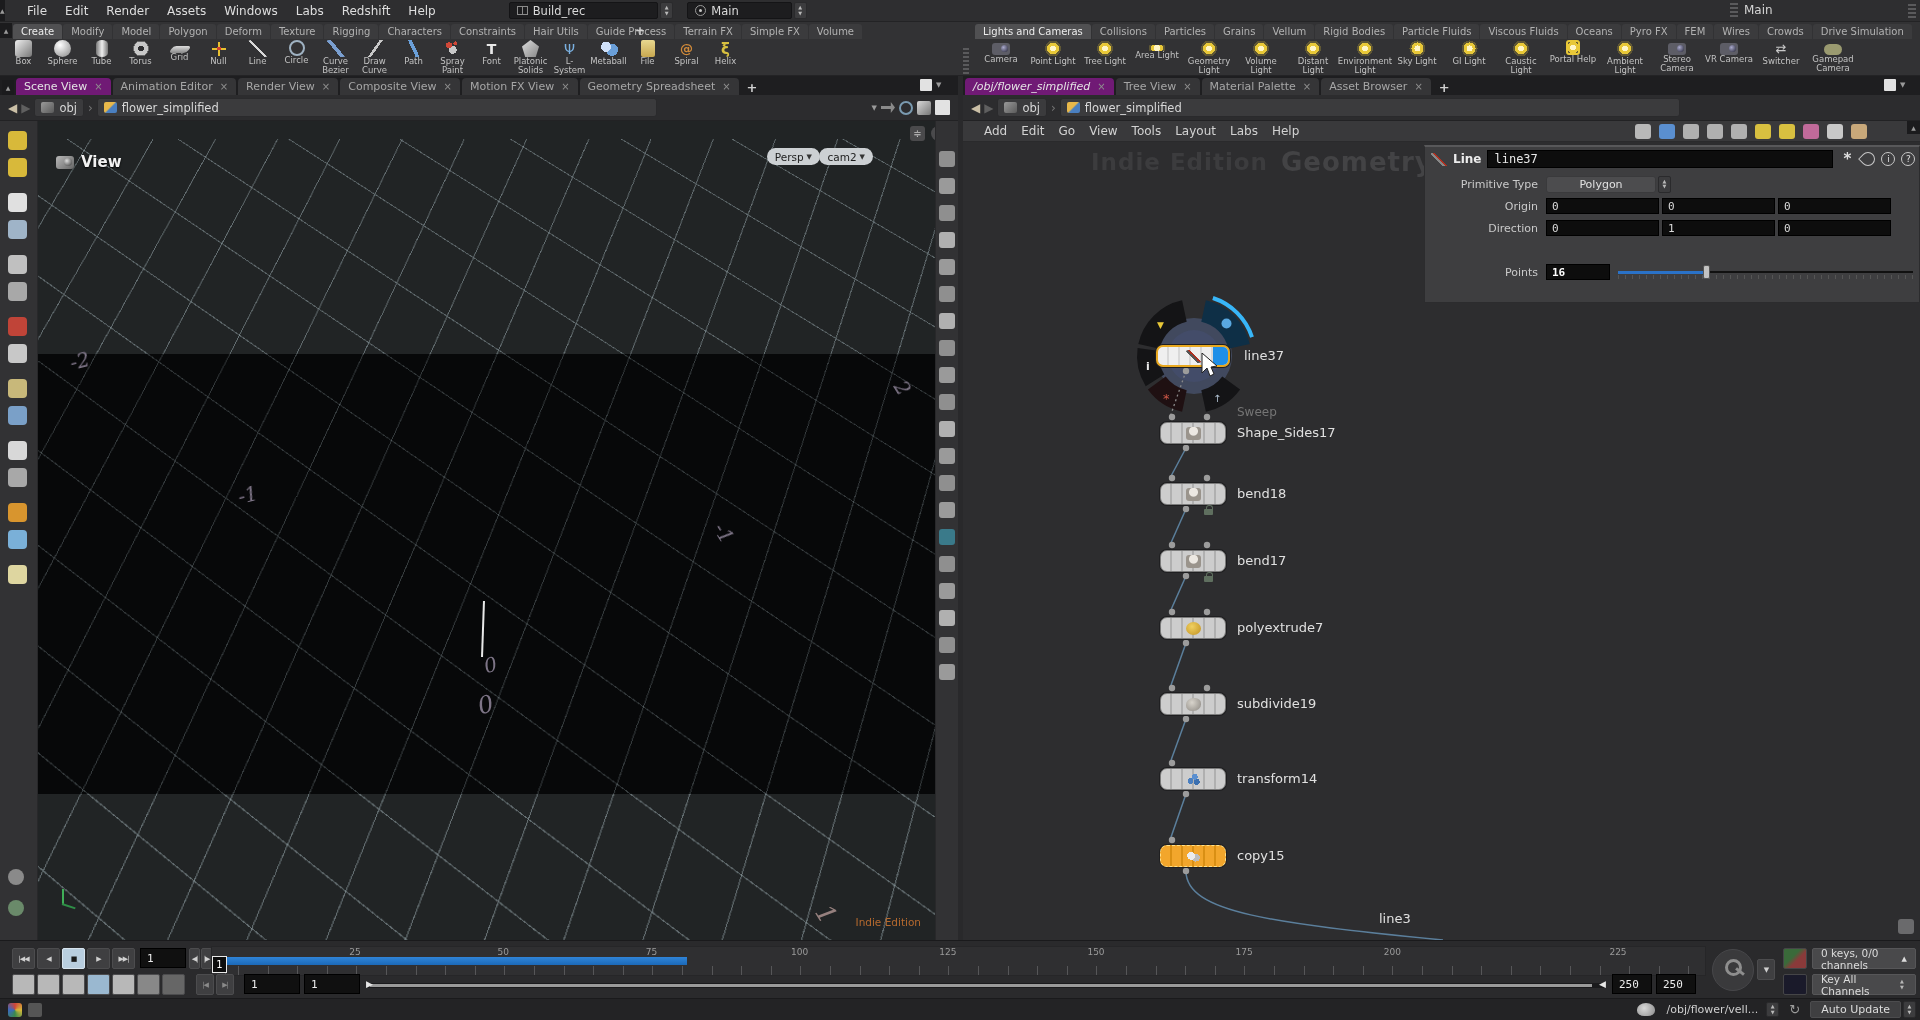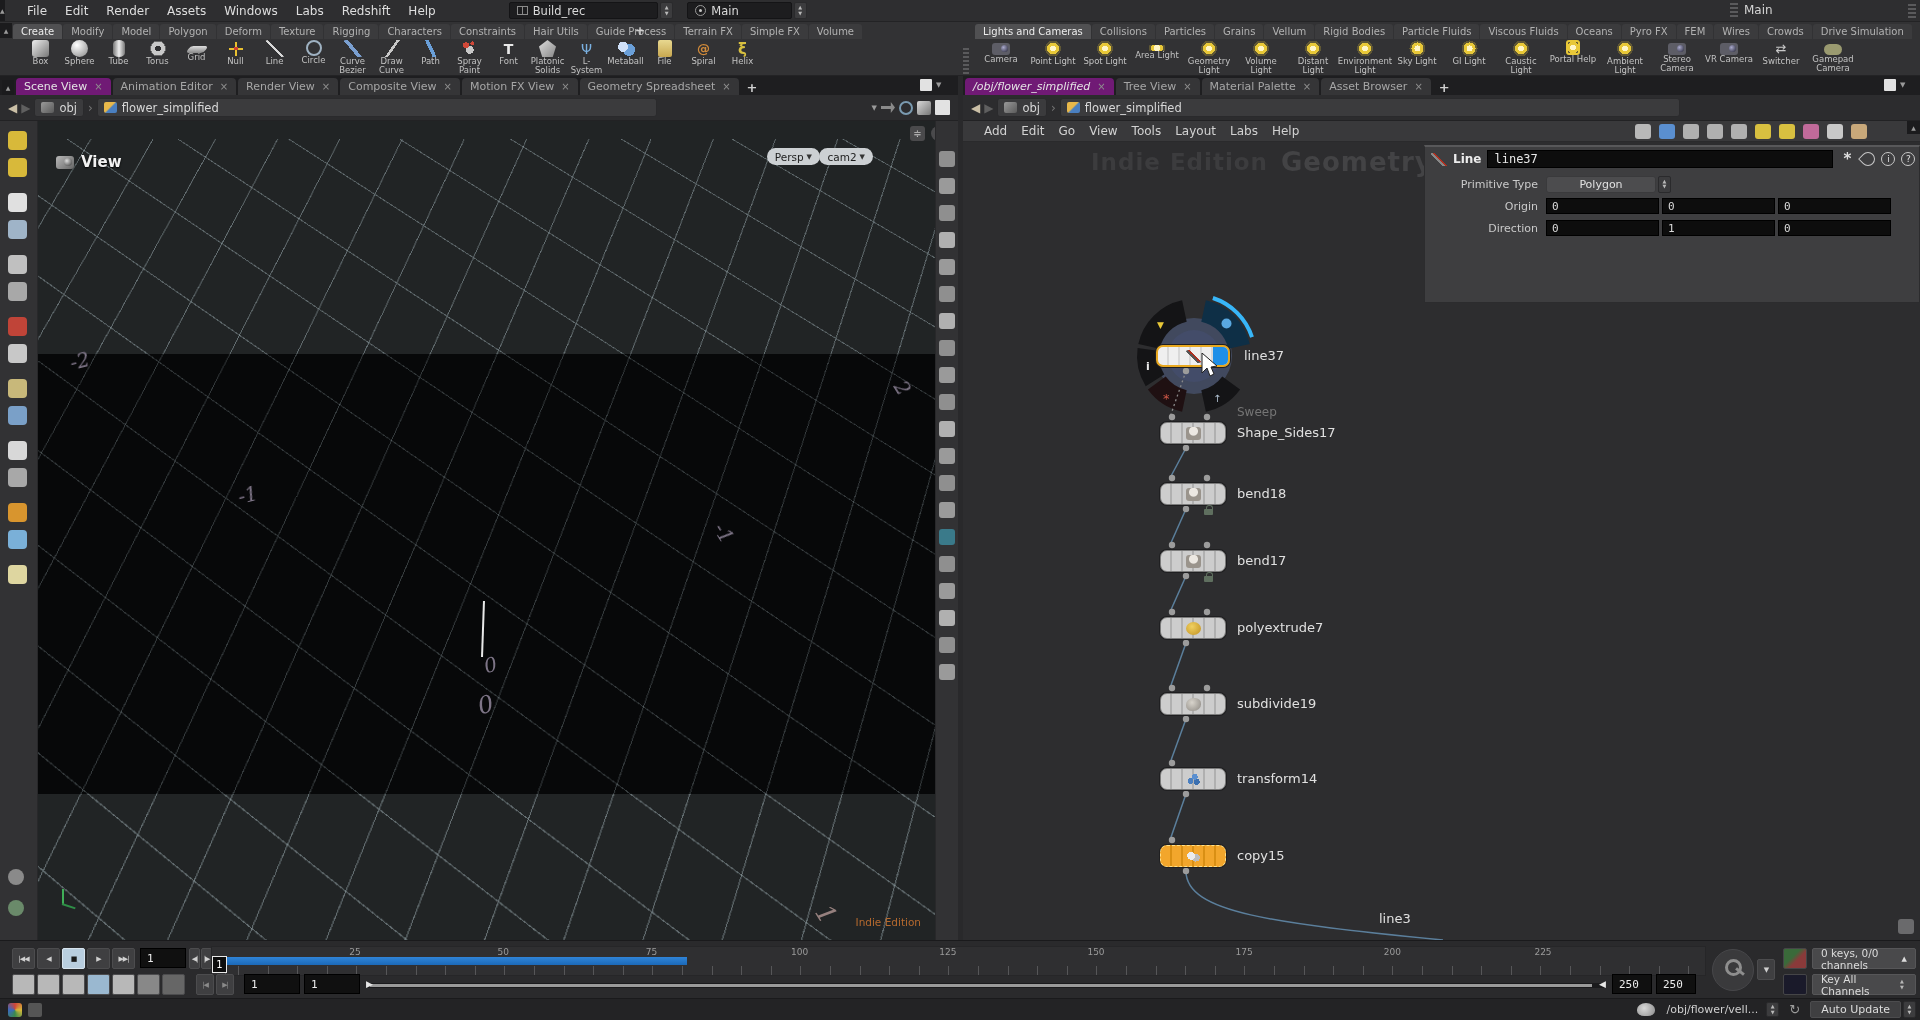--- a/index.html
+++ b/index.html
@@ -224,21 +224,21 @@
       <span class="stab"><span>Rigging</span></span>
       <span class="stab"><span>Characters</span></span>
       <span class="stab"><span>Constraints</span></span>
       <span class="stab"><span>Hair Utils</span></span>
       <span class="stab"><span>Guide Process</span></span>
       <span class="stab"><span>Terrain FX</span></span>
       <span class="stab"><span>Simple FX</span></span>
       <span class="stab"><span>Volume</span></span>
     </div>
   <span class="abs stab-add" style="left:628px;top:2px">+</span>
-  <div class="tools" style="left:21px;width:745px">
+  <div class="tools" style="left:4px;width:745px">
 
   <span class="tool" style="width:39px">
       <span class="sic sic-box"></span>
       <span class="tlbl">Box</span>
     </span>
       <span class="tool" style="width:39px">
       <span class="sic sic-sphere"></span>
       <span class="tlbl">Sphere</span>
     </span>
       <span class="tool" style="width:39px">
@@ -333,21 +333,21 @@
   <span class="tool" style="width:52px">
       <span class="sic sic-camera"></span>
       <span class="tlbl">Camera</span>
     </span>
       <span class="tool" style="width:52px">
       <span class="sic sic-plight"></span>
       <span class="tlbl">Point Light</span>
     </span>
       <span class="tool" style="width:52px">
       <span class="sic sic-slight"></span>
-      <span class="tlbl">Spot Light</span>
+      <span class="tlbl">Tree Light</span>
     </span>
       <span class="tool" style="width:52px">
       <span class="sic sic-alight"></span>
       <span class="tlbl">Area Light</span>
     </span>
       <span class="tool" style="width:52px">
       <span class="sic sic-glight"></span>
       <span class="tlbl">Geometry Light</span>
     </span>
       <span class="tool" style="width:52px">
@@ -737,20 +737,30 @@
     <span class="pfield" style="width:113px">0</span>
     <span class="pfield" style="width:113px;margin-left:3px">0</span>
     <span class="pfield" style="width:113px;margin-left:3px">0</span>
   </div>
   <div class="prow" style="top:72px">
     <span class="plab">Direction</span>
     <span class="pfield" style="width:113px">0</span>
     <span class="pfield" style="width:113px;margin-left:3px">1</span>
     <span class="pfield" style="width:113px;margin-left:3px">0</span>
   </div>
+  <div class="prow" style="top:116px">
+    <span class="plab">Points</span>
+    <span class="pfield b" style="width:64px">16</span>
+    <span class="ptrack">
+        <span class="line"></span>
+        <span class="ticks"></span>
+        <span class="fill" style="left:0;width:88px"></span>
+        <span class="hdl" style="left:85px"></span>
+      </span>
+  </div>
 </div>
 
 <div id="timeline">
   <div class="abs" style="left:12px;top:7px;display:flex;gap:2px">
 
   <span class="tbtn">|◀◀</span>
       <span class="tbtn">◀</span>
       <span class="tbtn active">■</span>
       <span class="tbtn">▶</span>
       <span class="tbtn">▶▶|</span>
@@ -760,21 +770,21 @@
   <span class="tbtn abs" style="left:201px;top:7px;width:11px">|▶</span>
   <div id="ruler">
     <span class="rtick" style="left: 143px;">25</span>
     <span class="rtick" style="left: 291.2px;">50</span>
     <span class="rtick" style="left: 439.4px;">75</span>
     <span class="rtick" style="left: 587.6px;">100</span>
     <span class="rtick" style="left: 735.8px;">125</span>
     <span class="rtick" style="left: 884px;">150</span>
     <span class="rtick" style="left: 1032.2px;">175</span>
     <span class="rtick" style="left: 1180.4px;">200</span>
-    <span class="rtick" style="left: 1331px;">225</span>
+    <span class="rtick" style="left: 1406px;">225</span>
     <div id="rbar"></div>
     <div id="rminor"></div>
     <div id="rmarker">1</div>
   </div>
   <div class="abs" style="left:12px;top:33px;display:flex;gap:2px">
 
   <span class="tbtn" style="background: rgb(184, 184, 184);"></span>
       <span class="tbtn" style="background: rgb(184, 184, 184);"></span>
       <span class="tbtn" style="background: rgb(184, 184, 184);"></span>
       <span class="tbtn" style="background: rgb(154, 184, 208);"></span>

